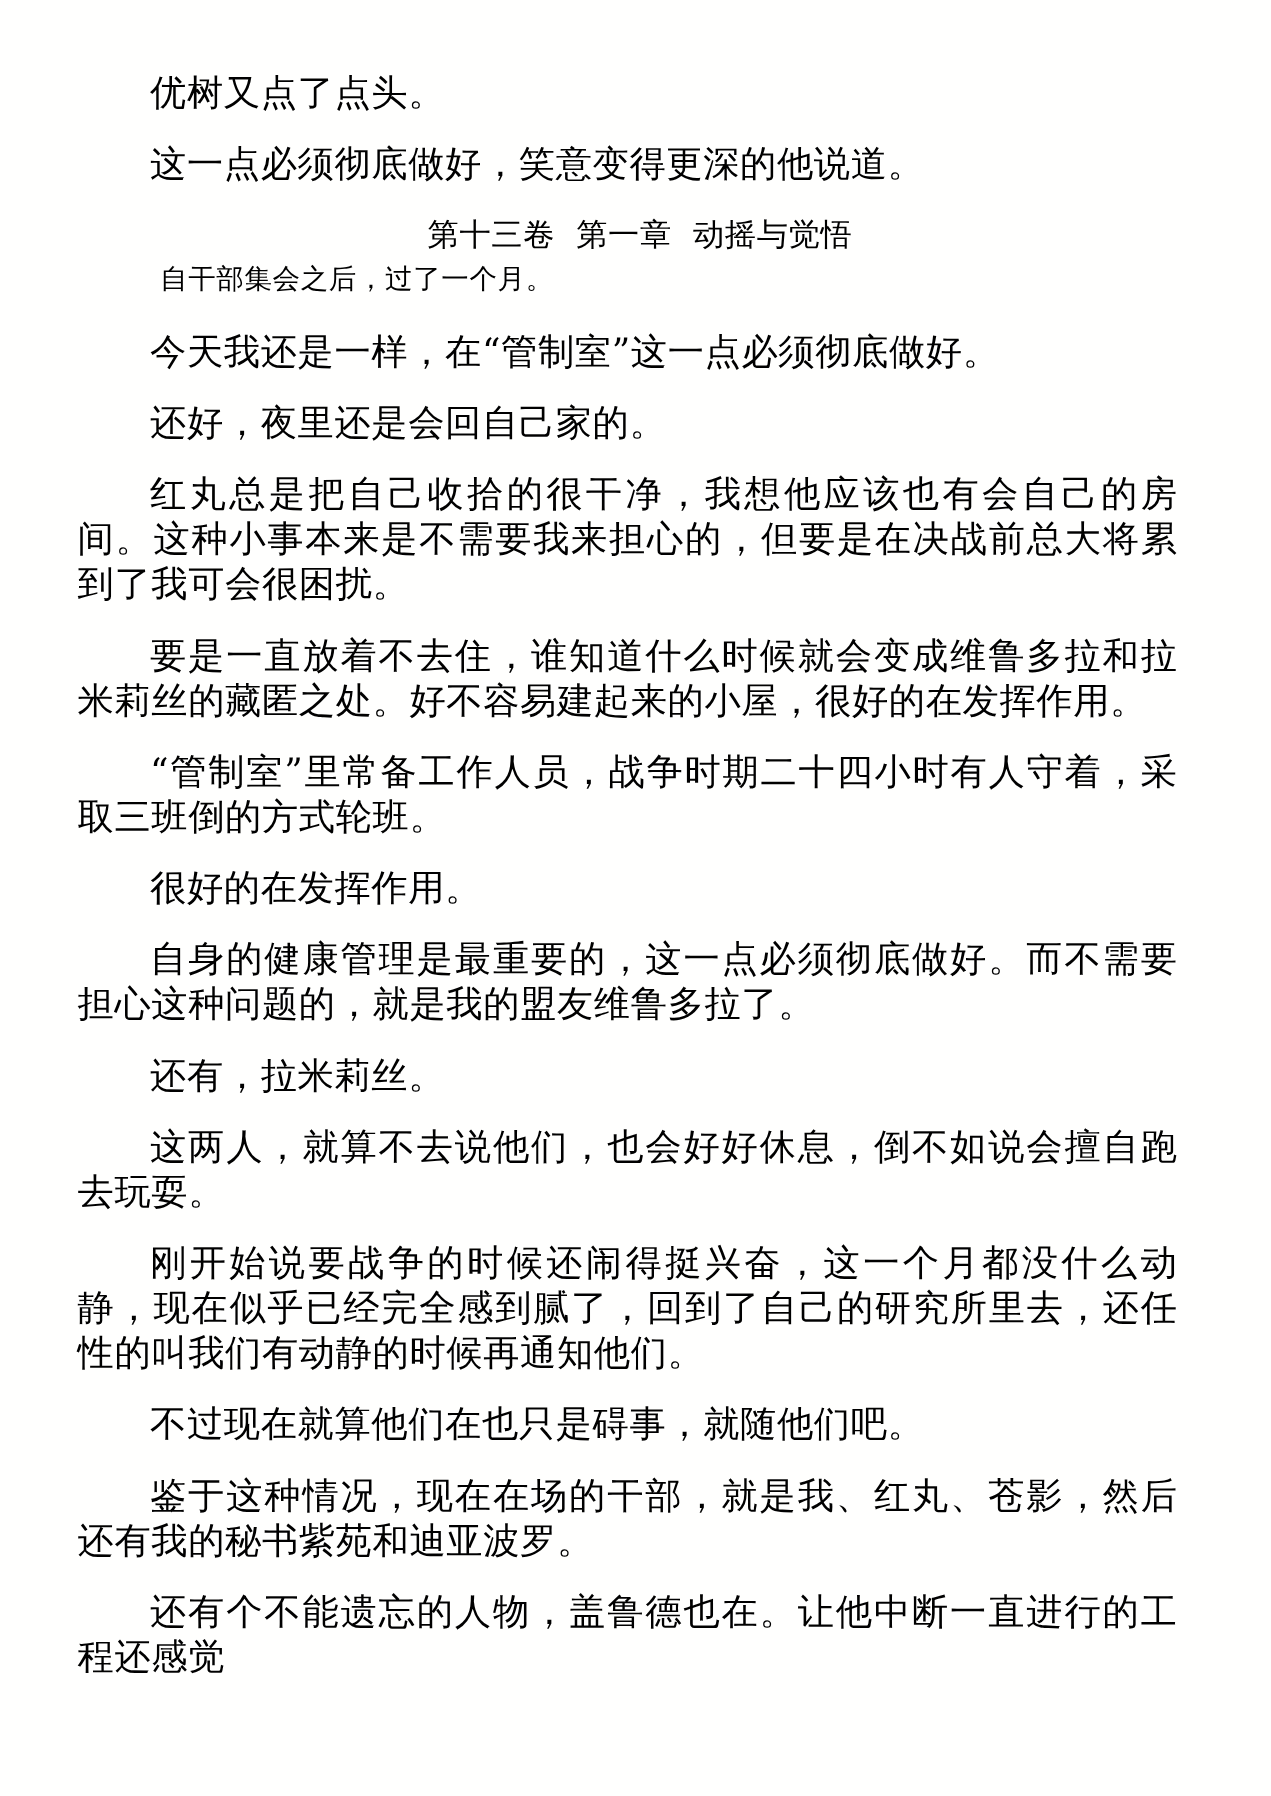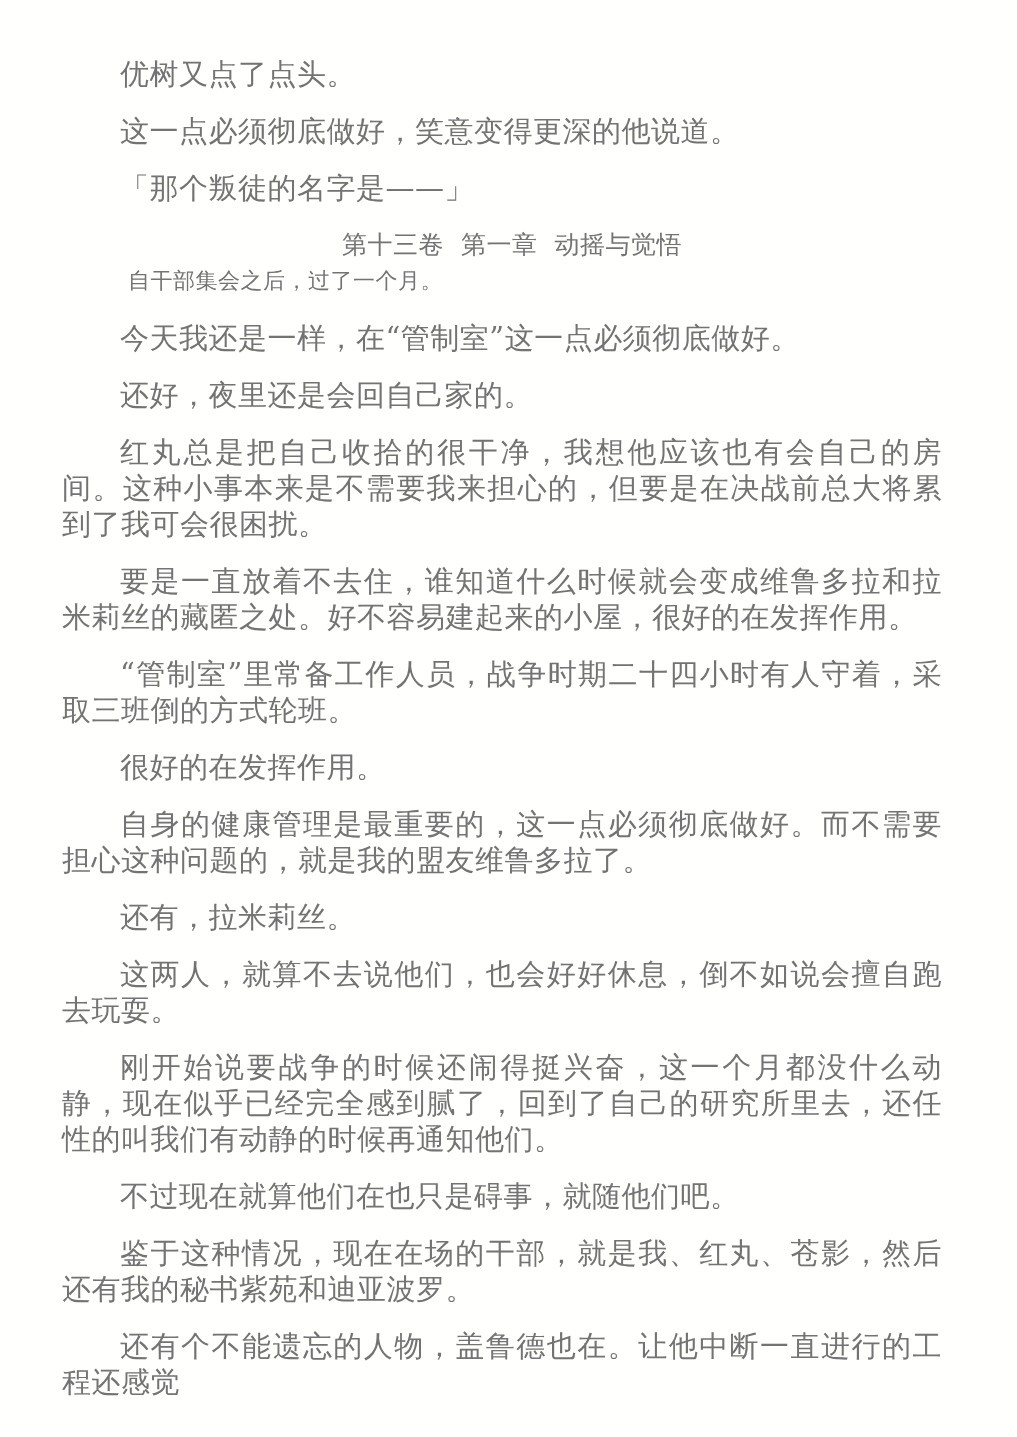--- a/index.html
+++ b/index.html
@@ -7,21 +7,21 @@
     padding: 0;
     background: #ffffff;
   }
   .page {
     position: relative;
     width: 1017px;
     height: 1437px;
     background: #fffffe;
     overflow: hidden;
     font-family: "DejaVu Serif", "Liberation Serif", serif;
-    color: #737373;
+    color: #000000;
   }
   .content {
     position: absolute;
     left: 62px;
     top: 56px;
     width: 880px;
   }
   
   .para {
     font-size: 29px;
@@ -72,21 +72,20 @@
 </head>
 <body>
 
 <div class="page">
   <div class="content">
 
     <p class="para first">优树又点了点头。</p>
 
     <p class="para">这一点必须彻底做好，笑意变得更深的他说道。</p>
 
-    <p class="para quote">「那个叛徒的名字是——」</p>
 
     <div class="chapter-block">
       <p class="chapter-heading">第十三卷  第一章  动摇与觉悟</p>
       <p class="chapter-lead">自干部集会之后，过了一个月。</p>
     </div>
 
     <p class="para">今天我还是一样，在“管制室”这一点必须彻底做好。</p>
 
 
     <p class="para">还好，夜里还是会回自己家的。</p>

